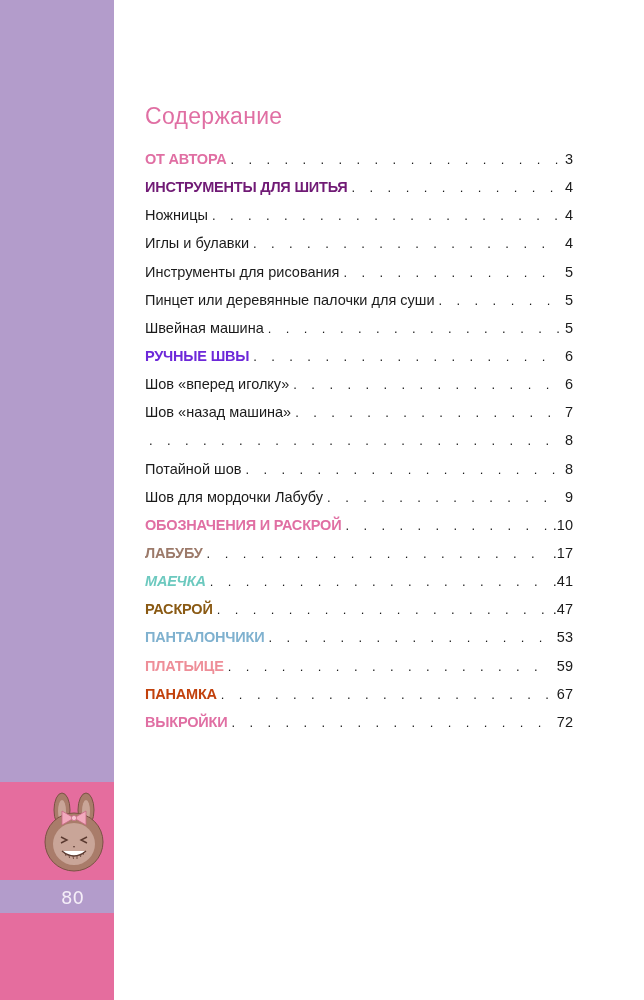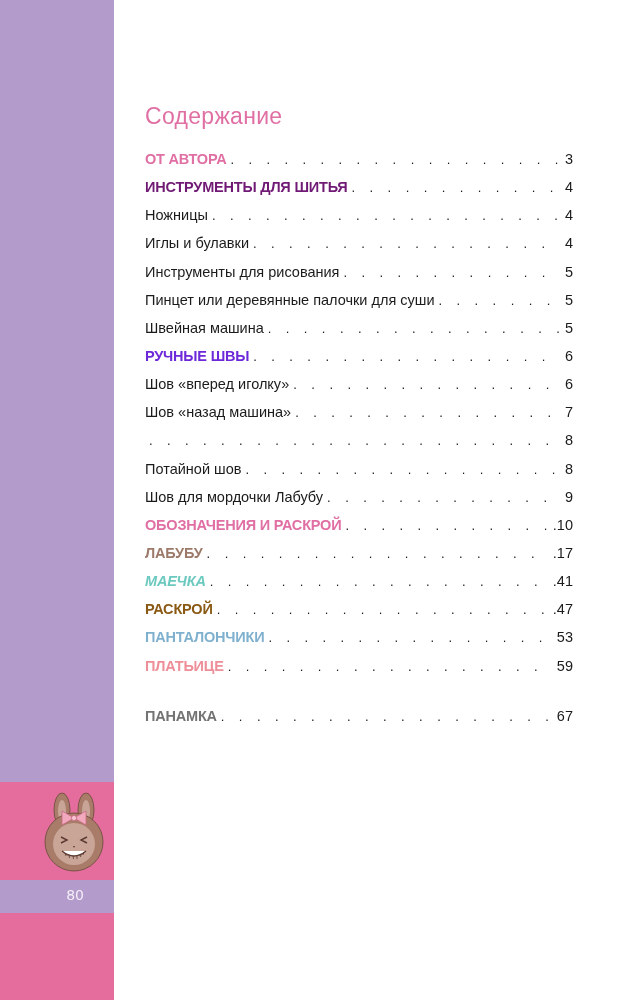--- a/index.html
+++ b/index.html
@@ -9,21 +9,21 @@
     font-family: "Liberation Sans", sans-serif;
   }
   .sidebar { position: absolute; left: 0; top: 0; width: 114px; height: 1000px; }
   .sb-block { position: absolute; left: 0; width: 114px; }
   .sb-lavender-top { top: 0; height: 782px; background: #b39ccb; }
   .sb-pink-mid { top: 782px; height: 98px; background: #e56d9e; }
   .sb-lavender-num { top: 880px; height: 33px; background: #b39ccb; }
   .sb-pink-bottom { top: 913px; height: 87px; background: #e56d9e; }
   .page-number {
     position: absolute; top: 887px; right: 30px; left: 0; text-align: right;
-    color: #f5eef8; font-size: 14px; font-family: "DejaVu Sans", sans-serif;
+    color: #f5eef8; font-size: 18px; font-family: "DejaVu Sans", sans-serif;
   }
   .mascot { position: absolute; left: 38px; top: 790px; width: 72px; height: 82px; }
 
   .title {
     position: absolute; left: 145px; top: 88px;
     font-size: 23px; color: #e06fa3; letter-spacing: 0.3px;
     font-family: "Liberation Sans", sans-serif; font-weight: normal;
   }
   .toc { position: absolute; left: 145px; top: 145px; width: 428px; }
   .row {
@@ -165,17 +165,22 @@
       <span class="label" style="color: rgb(127, 177, 207);">ПАНТАЛОНЧИКИ</span>
       <span class="leader"></span>
       <span class="page">53</span>
     </div>
     <div class="row section">
       <span class="label" style="color: rgb(238, 142, 152);">ПЛАТЬИЦЕ</span>
       <span class="leader"></span>
       <span class="page">59</span>
     </div>
     <div class="row section">
-      <span class="label" style="color: #737373; margin-top: 22px;">ПАНАМКА</span>
+      <span class="label" style="color: #c2410c;">ПАНАМКА</span>
       <span class="leader"></span>
       <span class="page">67</span>
+    </div>
+    <div class="row section">
+      <span class="label" style="color: rgb(224, 111, 163);">ВЫКРОЙКИ</span>
+      <span class="leader"></span>
+      <span class="page">72</span>
     </div>
   </div>
 
 </body></html>

